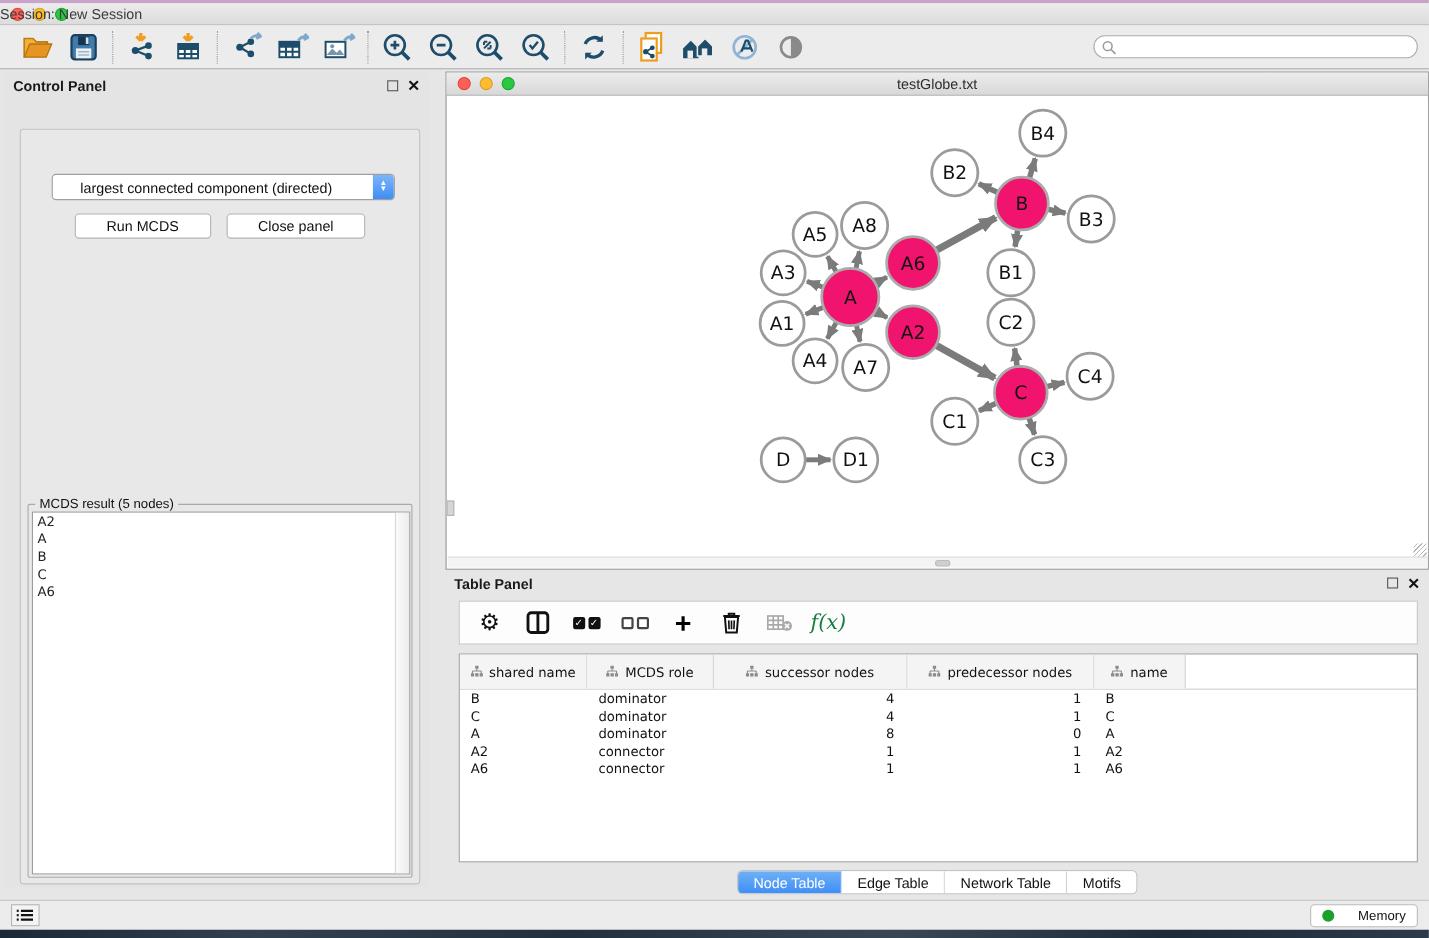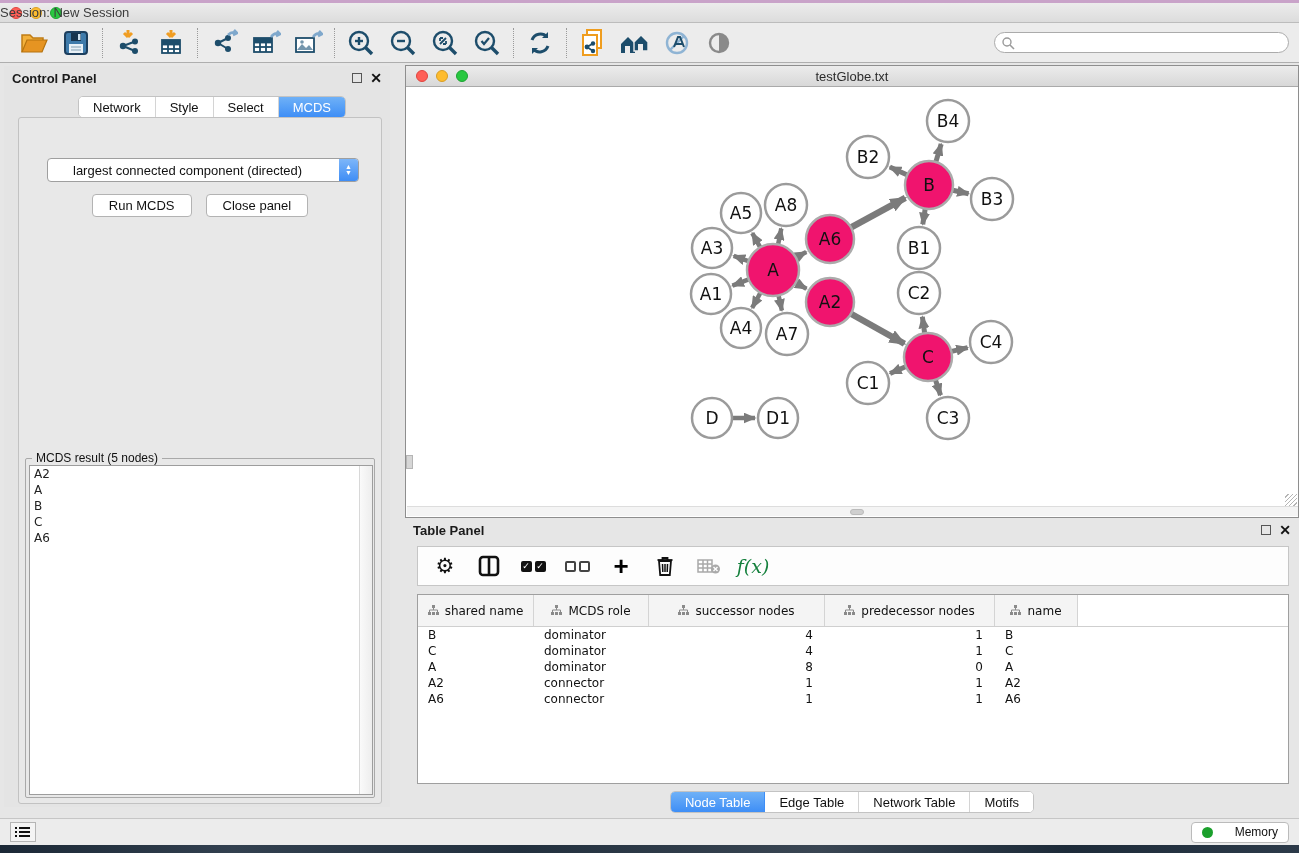--- a/index.html
+++ b/index.html
@@ -52,21 +52,21 @@
   #cp-content { position:absolute; left:14px; top:51px; width:364px; height:687px;
     background:#e8e8e8; border:1px solid #c2c2c2; border-radius:3px; }
   #opt-label { position:absolute; left:0; width:100%; top:22px; text-align:center; font-size:13px; color:#111; }
   #criterion-select { position:absolute; left:28px; top:40px; width:312px; height:24px; background:#fff;
     border:1px solid #9f9f9f; border-radius:4px; display:flex; align-items:center; cursor:pointer; }
   #criterion-select .sel-text { flex:1; padding-left:25px; font-size:13px; color:#111; white-space:nowrap; overflow:hidden; }
   .stepper { width:19px; height:22px; margin:0; border-radius:0 3px 3px 0;
     background:linear-gradient(#7db6f9,#3f8df5); display:flex; flex-direction:column; align-items:center; justify-content:center; color:#fff; }
   .stepper span { font-size:7px; line-height:6px; }
   .cp-btn-row { position:absolute; top:76px; left:0; width:100%; display:flex; justify-content:center; gap:14px; }
-  .push-btn { background:#fff; border:1px solid #b3b3b3; border-radius:4px; padding:3px 16px; font-size:13px; color:#111; cursor:pointer; }
+  .push-btn { background:#fff; border:1px solid #b3b3b3; border-radius:4px; padding:3px 28px; font-size:13px; color:#111; cursor:pointer; }
 
   #mcds-group { position:absolute; left:6px; top:340px; width:350px; height:340px;
     border:1px solid #a9a9a9; border-radius:2px; }
   #mcds-group .legend { position:absolute; top:-8px; left:6px; background:#e8e8e8; padding:0 4px; font-size:12px; color:#111; }
   #mcds-list { position:absolute; left:3px; top:6px; width:344px; height:330px; background:#fff;
     border:1px solid #9d9d9d; overflow:hidden; }
   #mcds-list .scroll { position:absolute; right:0; top:0; width:13px; height:100%;
     background:linear-gradient(90deg,#fafafa,#ededed); border-left:1px solid #d8d8d8; }
   #mcds-list .li { font-size:12px; line-height:16px; padding-left:4px; font-family:"DejaVu Sans",sans-serif; }
 
@@ -303,26 +303,20 @@
 </div>
 
 <div id="control-panel" class="abs">
   <div class="panel-head">
     <span class="ph-title">Control Panel</span>
     <span class="ph-btns">
       <span class="float-box"></span>
       <span class="close-x">✕</span>
     </span>
   </div>
-  <div id="control-tabs">
-      <div class="seg-tab">Network</div>
-      <div class="seg-tab">Style</div>
-      <div class="seg-tab">Select</div>
-      <div class="seg-tab active">MCDS</div>
-    </div>
   <div id="cp-content">
     <div id="criterion-select">
       <span class="sel-text">largest connected component (directed)</span>
       <span class="stepper">
           <span>▲</span>
           <span>▼</span>
         </span>
     </div>
     <div class="cp-btn-row">
       <button class="push-btn">Run MCDS</button>

